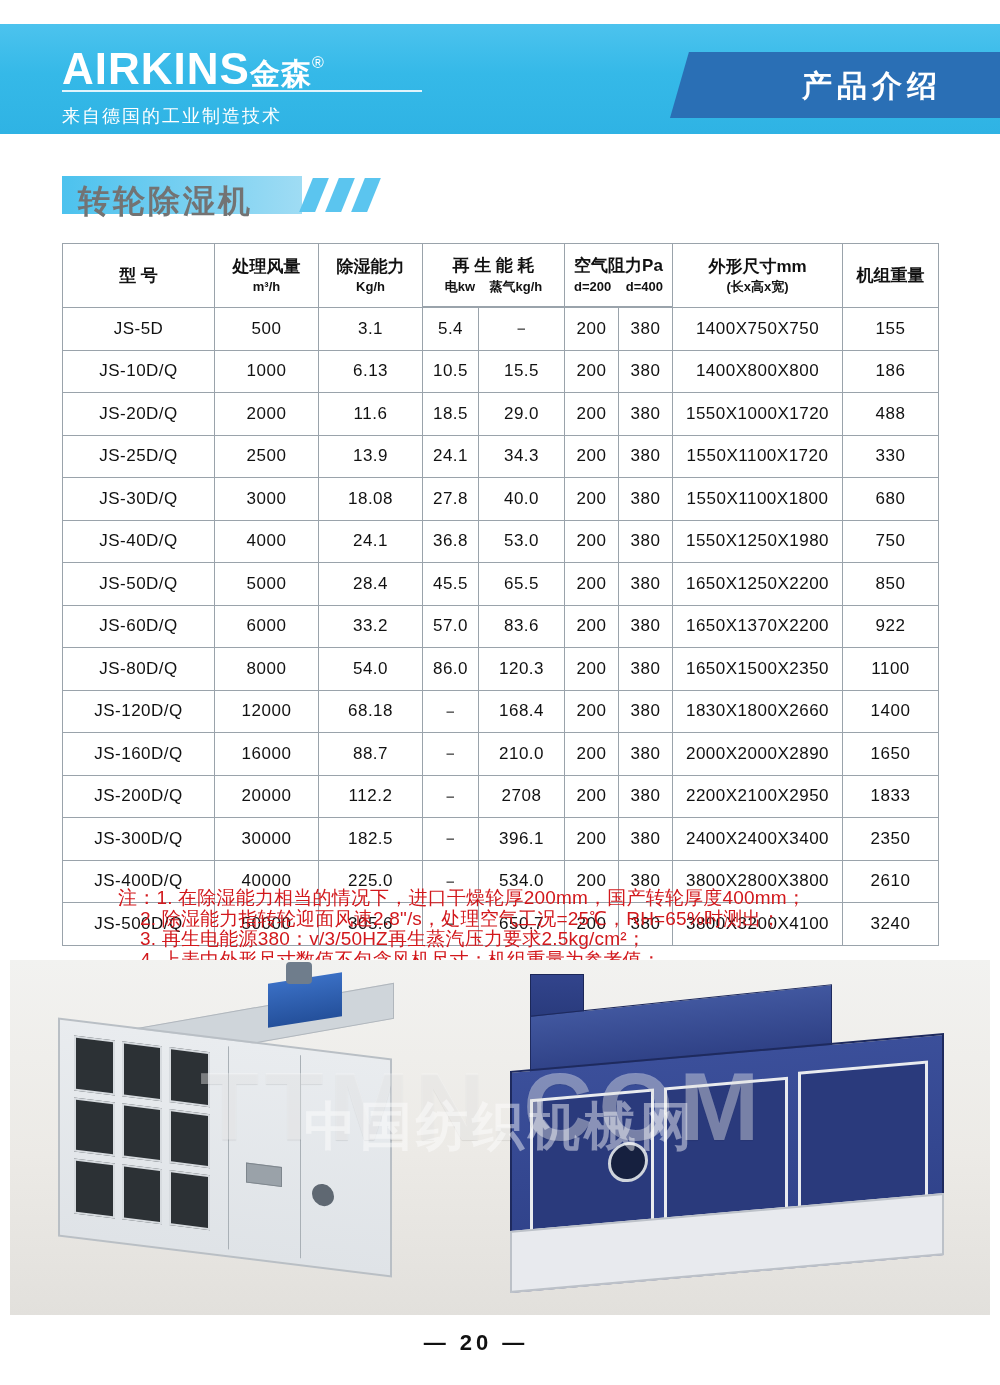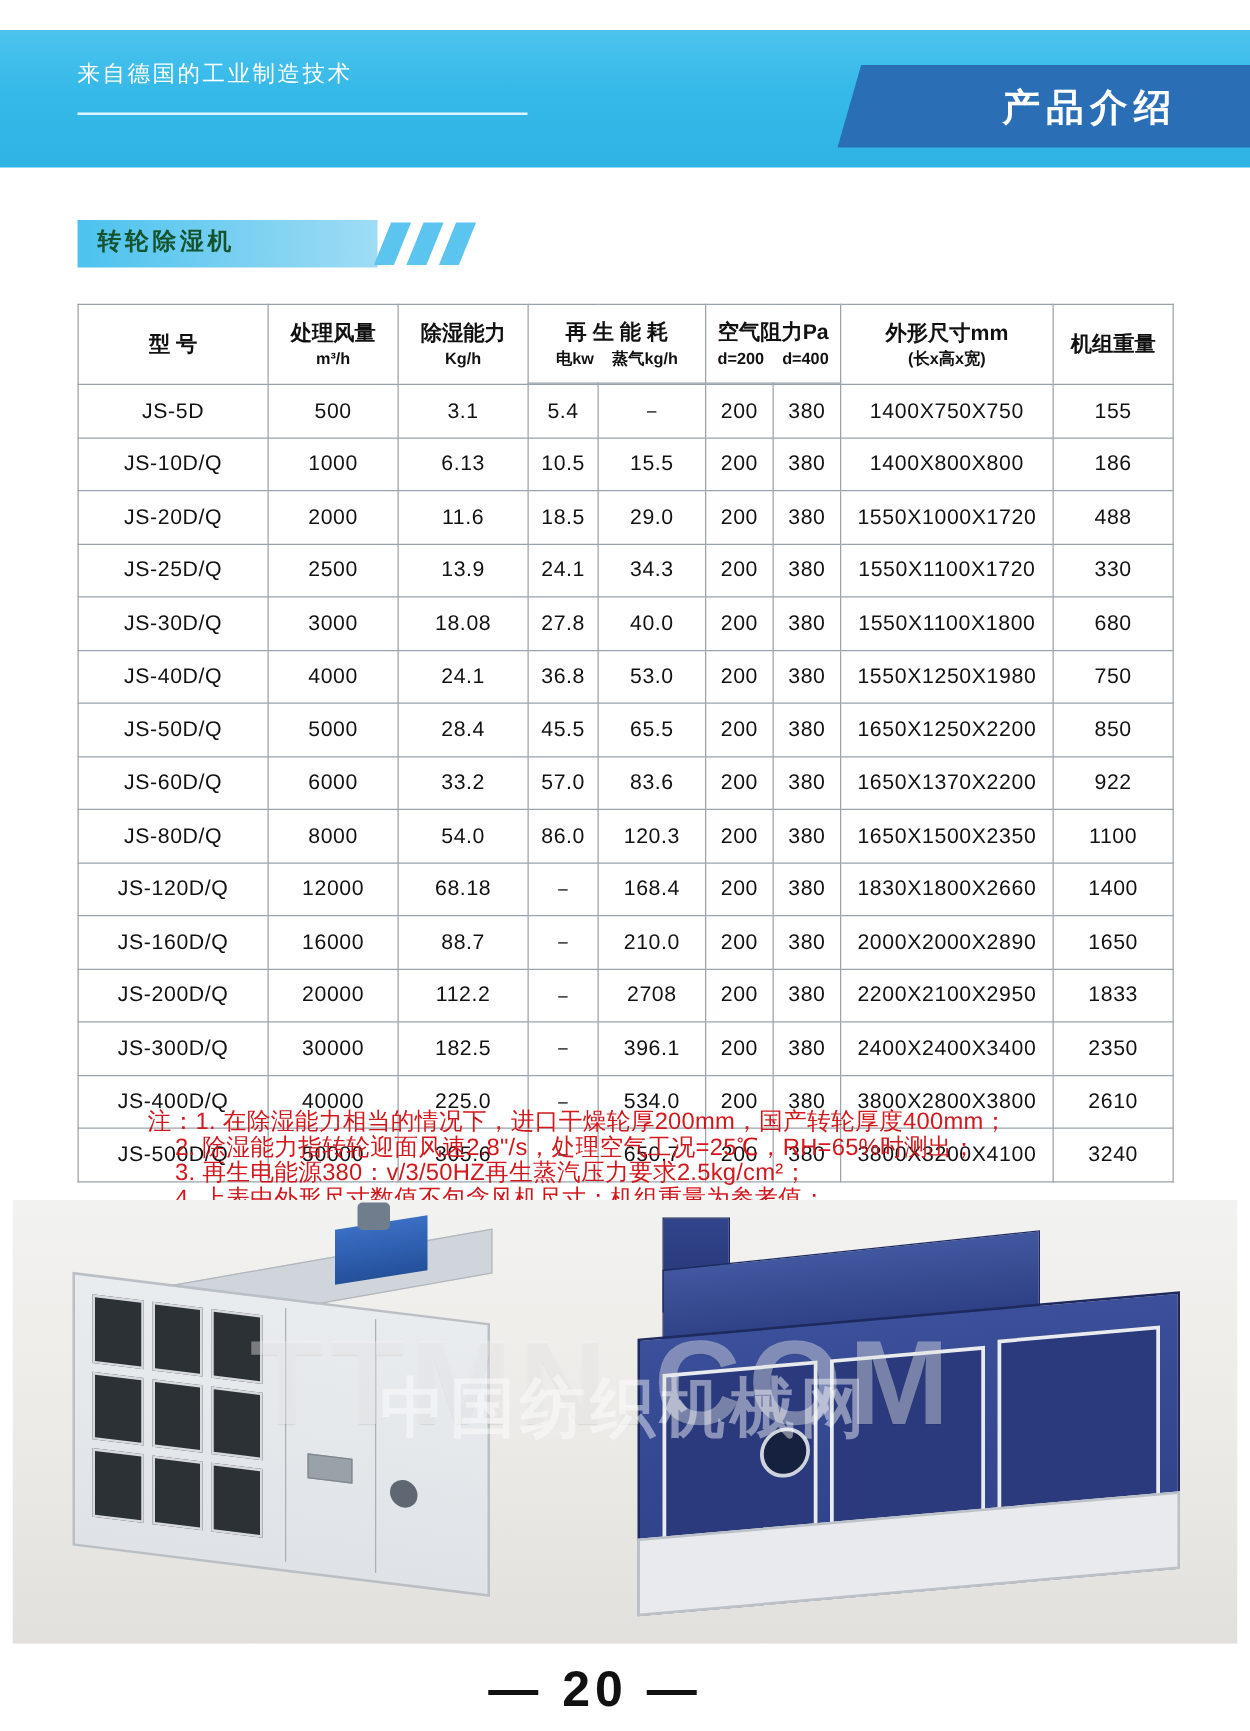--- a/index.html
+++ b/index.html
@@ -96,23 +96,23 @@
     left: 62px;
     top: 176px;
     width: 240px;
     height: 38px;
     background: linear-gradient(to right, #4cc2ee, #9fdcf4);
   }
   .section-title {
     position: absolute;
     left: 78px;
     top: 180px;
-    font-size: 19px;
-    font-weight: bold;
-    color: #14532d;
+    font-size: 32px;
+    font-weight: bold;
+    color: #737373;
     letter-spacing: 3px;
     white-space: nowrap;
   }
   .chevrons {
     position: absolute;
     left: 306px;
     top: 178px;
     width: 90px;
     height: 34px;
   }
@@ -335,34 +335,37 @@
     margin-left: 24px;
   }
 
   
   .page-num {
     position: absolute;
     left: 0;
     top: 1330px;
     width: 952px;
     text-align: center;
-    font-size: 40px;
+    font-size: 22px;
     font-weight: bold;
     color: #111;
     letter-spacing: 4px;
   }
 </style>
 </head>
 <body>
 
 <div class="header">
   <div class="header-inner">
     <div class="header-tab-skew"></div>
     <div class="tab-text">产品介绍</div>
     <div class="brand">
+      <div class="brand-main">
+        <span>AIRKINS</span><span class="brand-cn">金森</span><span class="brand-reg">®</span>
+      </div>
       <div class="brand-sub">来自德国的工业制造技术</div>
     </div>
     <div class="brand-rule"></div>
   </div>
 </div>
 
 <div class="section-bar"></div>
 <div class="section-title">转轮除湿机</div>
 <div class="chevrons">
   <div class="chev" style="left:0px;"></div>

